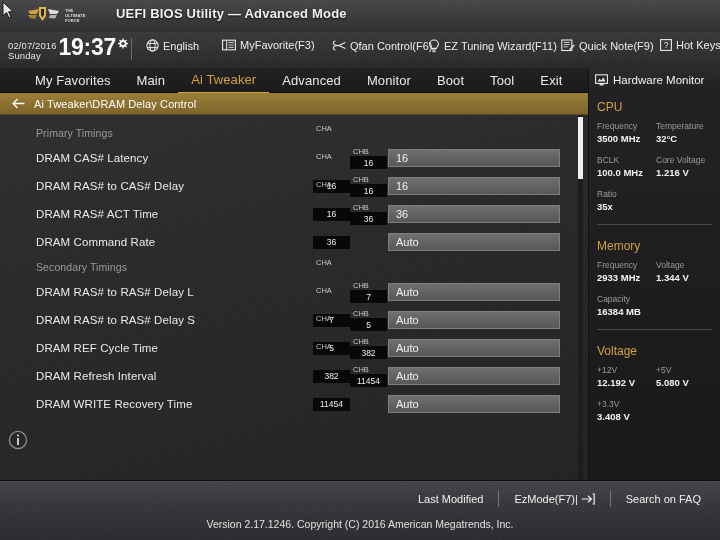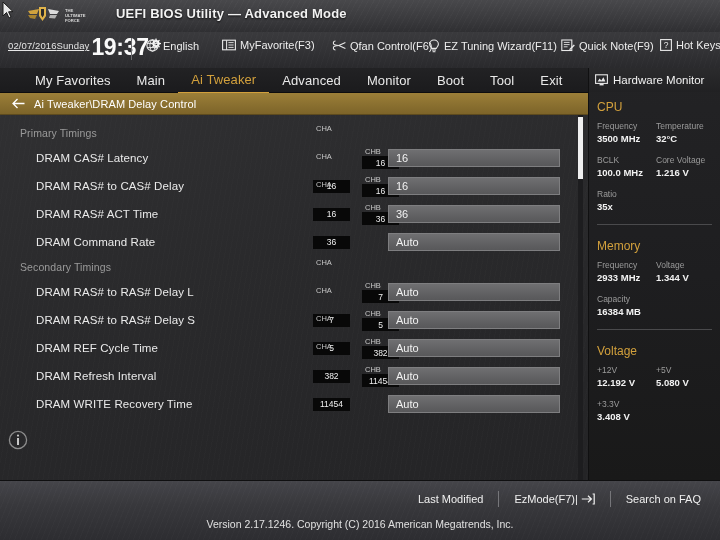--- a/index.html
+++ b/index.html
@@ -29,21 +29,21 @@
     font-size:13px; font-weight:bold; color:#f2f2f2; letter-spacing:.2px;
     text-shadow:0 1px 2px rgba(0,0,0,.8); }
 
   
   .toolbar { position:absolute; left:0; top:32px; width:720px; height:36px;
     background:
       repeating-linear-gradient(108deg, rgba(255,255,255,.015) 0 1px, rgba(0,0,0,0) 1px 5px),
       linear-gradient(180deg,#3a3a3d 0%,#313134 60%,#2a2a2d 100%);
   }
   .datetime { position:absolute; left:8px; top:4px; display:flex; align-items:flex-start; }
-  .dt-block { display:flex; flex-direction:row; line-height:1.05; padding-top:5px;text-decoration:underline; }
+  .dt-block { display:flex; flex-direction:column; line-height:1.05; padding-top:5px; }
   .dt-date { font-size:9.5px; color:#e4e4e4; letter-spacing:.1px; }
   .dt-day  { font-size:9.5px; color:#e4e4e4; letter-spacing:.1px; }
   .dt-time { font-size:23px; font-weight:bold; color:#fafafa; margin-left:2px;
     line-height:1; letter-spacing:-.3px; }
   .dt-gear { margin-left:1px; margin-top:2px; }
   .tb-sep { position:absolute; top:6px; width:1px; height:22px; background:#6d6d70; }
   .tb-item { position:absolute; top:7px; display:flex; align-items:center; gap:4px;
     font-size:11px; color:#ededed; white-space:nowrap; }
   .tb-item .ti-lbl { line-height:1; padding-top:1px; }
 
@@ -64,29 +64,29 @@
   .crumb-back { width:13px; height:11px; }
   .crumb-txt { font-size:11px; color:#fff; letter-spacing:.1px; }
 
   
   .main { position:absolute; left:0; top:115px; width:588px; height:365px;
     background:
       repeating-linear-gradient(100deg, rgba(255,255,255,.012) 0 1px, rgba(0,0,0,0) 1px 5px),
       linear-gradient(165deg,#303032 0%,#2a2a2c 40%,#242426 100%);
     overflow:hidden; }
   .rows { position:relative; padding-top:7px; }
-  .sec-hdr { font-size:10.5px; color:#9a9a9a; padding-left:20px; height:22px;
+  .sec-hdr { font-size:10.5px; color:#9a9a9a; padding-left:36px; height:22px;
     display:flex; align-items:center; letter-spacing:.1px; }
   .row { position:relative; height:28px; display:flex; align-items:center; }
   .row-lbl { position:absolute; left:36px; font-size:11.5px; color:#eaeaea;
     letter-spacing:.1px; }
   .chan { position:absolute; display:flex; flex-direction:column;
     align-items:center; width:37px; }
   .chan.cha { left:313px;gap:47px; }
-  .chan.chb { left:362px; }
+  .chan.chb { left:350px; }
   .chan-name { font-size:7.5px; color:#c9c9c9; line-height:9px;
     align-self:flex-start; padding-left:3px; }
   .chan-val { width:37px; height:13px; background:#080808;
     color:#f0f0f0; font-size:8.5px; display:flex; align-items:center;
     justify-content:center; }
   .valbox { position:absolute; left:388px; width:172px; height:18px;
     background:linear-gradient(180deg,#6f6f71 0%,#636365 50%,#58585a 100%);
     border:1px solid #7e7e80;
     display:flex; align-items:center; padding-left:7px;
     font-size:11px; color:#f2f2f2; }

